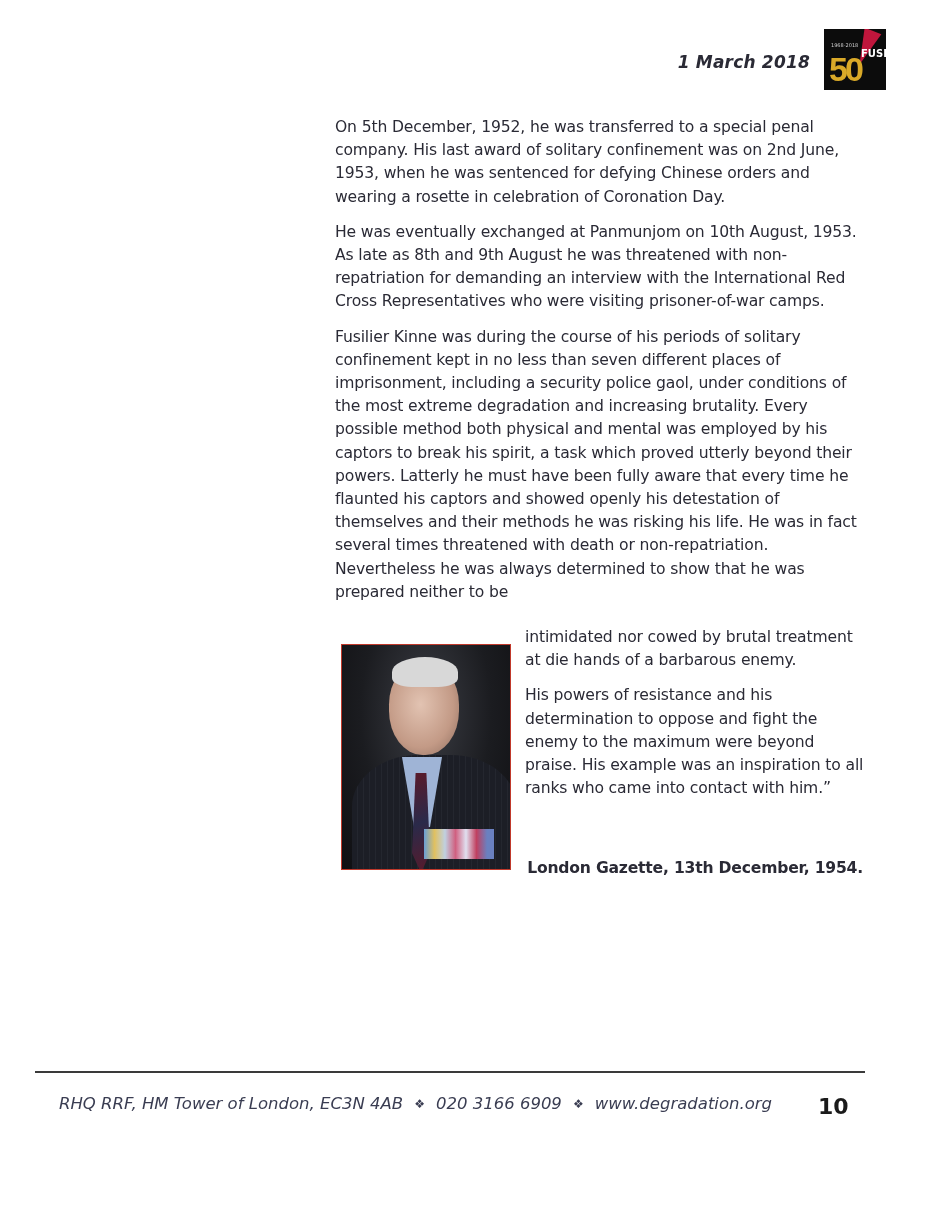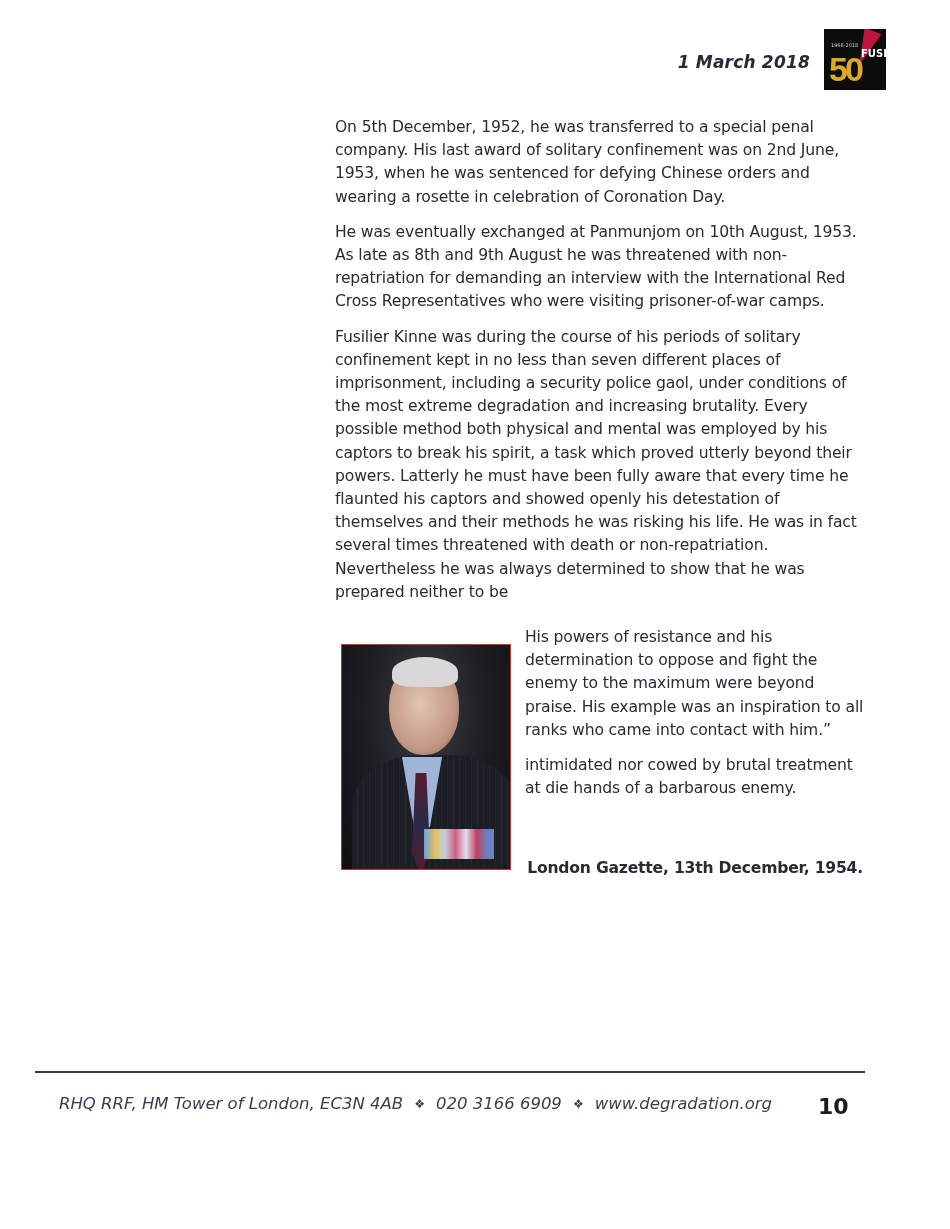--- a/index.html
+++ b/index.html
@@ -83,22 +83,22 @@
 <div class="portrait">
   <div class="suit"></div>
   <div class="shirt"></div>
   <div class="tie"></div>
   <div class="medals"></div>
   <div class="head"></div>
   <div class="hair"></div>
 </div>
 
 <div class="wrap-col">
+  <p>intimidated nor cowed by brutal treatment at die hands of a barbarous enemy.</p>
   <p>His powers of resistance and his determination to oppose and fight the enemy to the maximum were beyond praise. His example was an inspiration to all ranks who came into contact with him.”</p>
-  <p>intimidated nor cowed by brutal treatment at die hands of a barbarous enemy.</p>
 </div>
 
 <div class="citation">London Gazette, 13th December, 1954.</div>
 
 <div class="footer-rule"></div>
 
 <div class="footer">
   <span>RHQ RRF, HM Tower of London, EC3N 4AB</span>
   <span class="sep">❖</span>
   <span>020 3166 6909</span>

